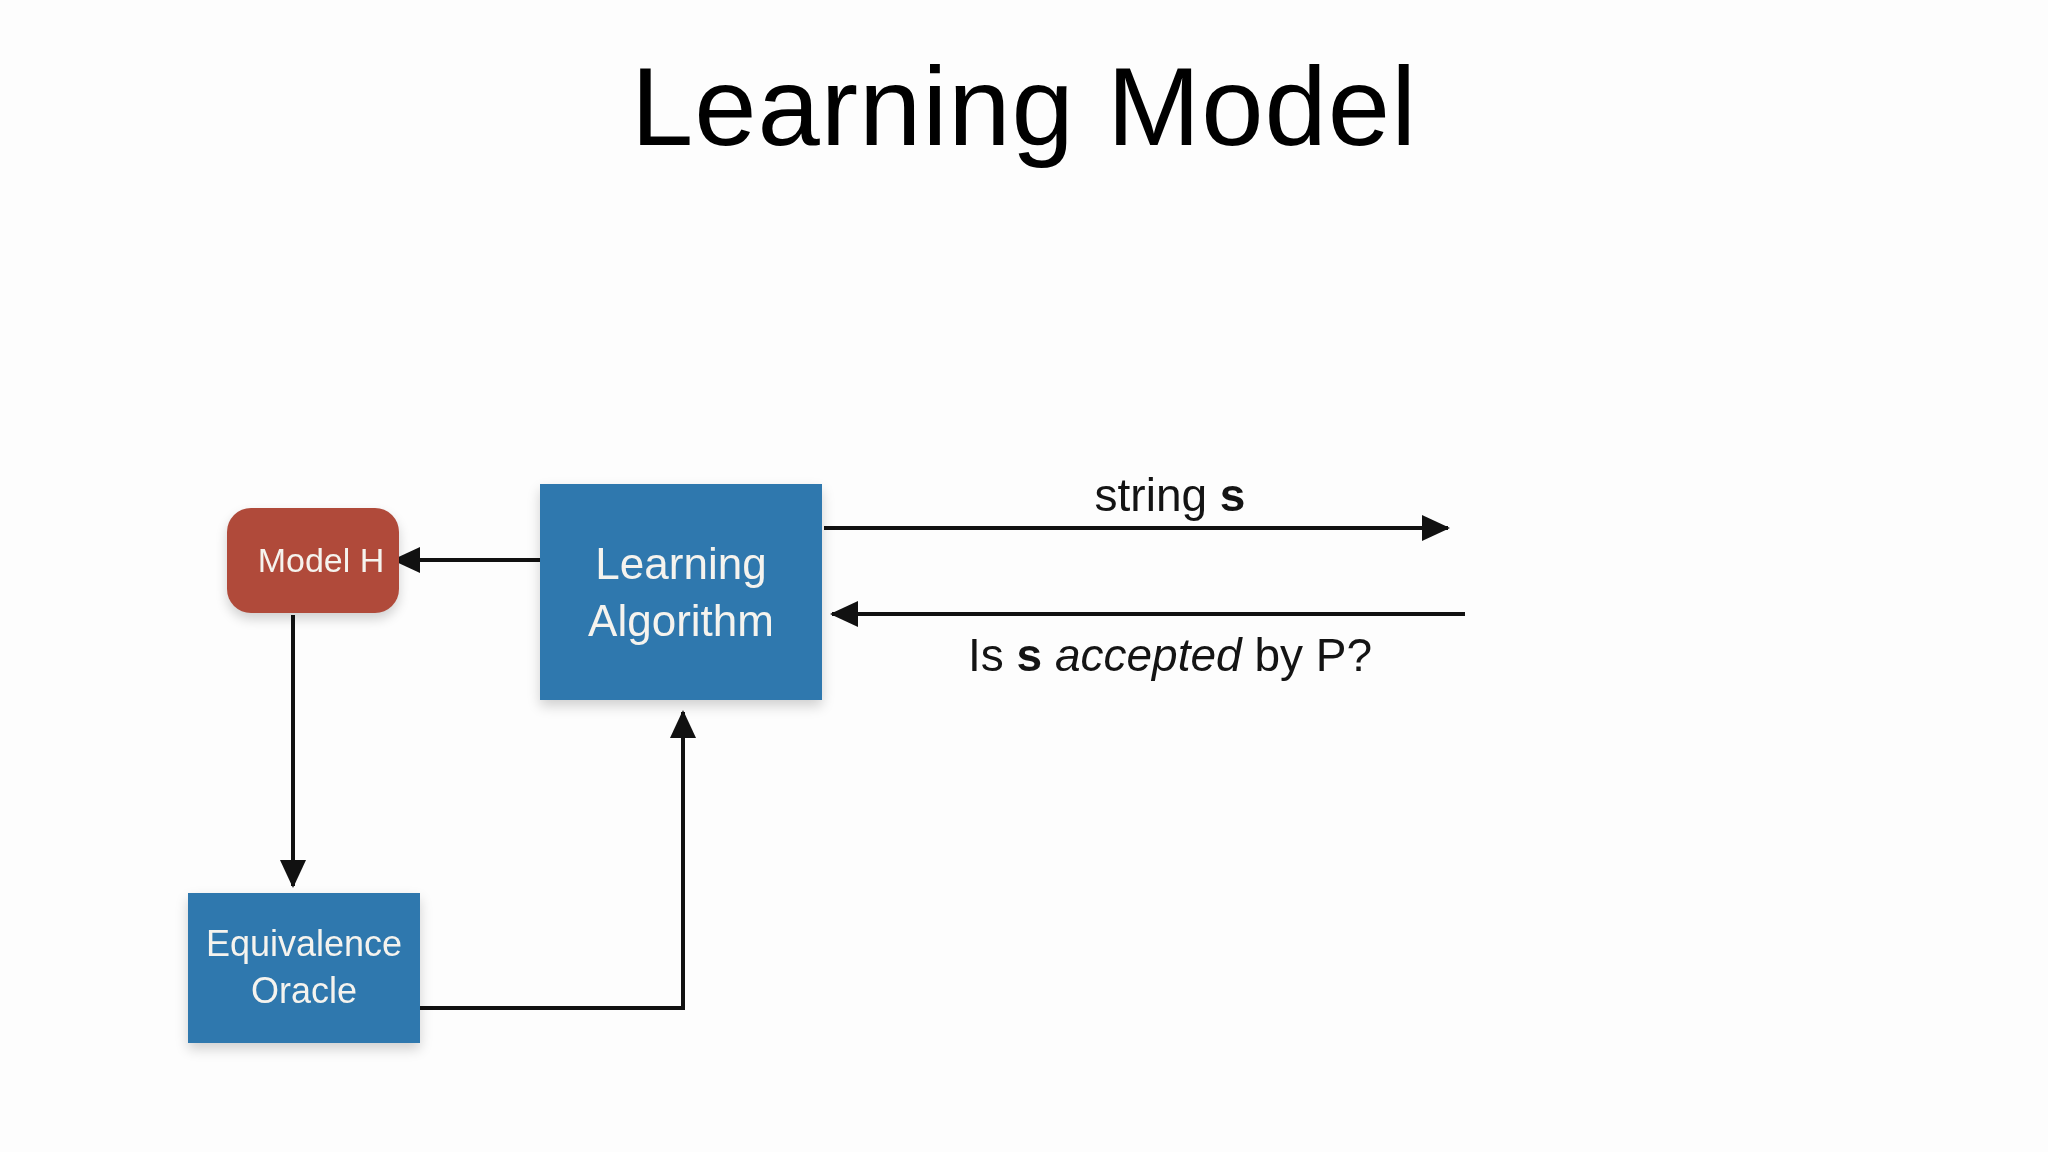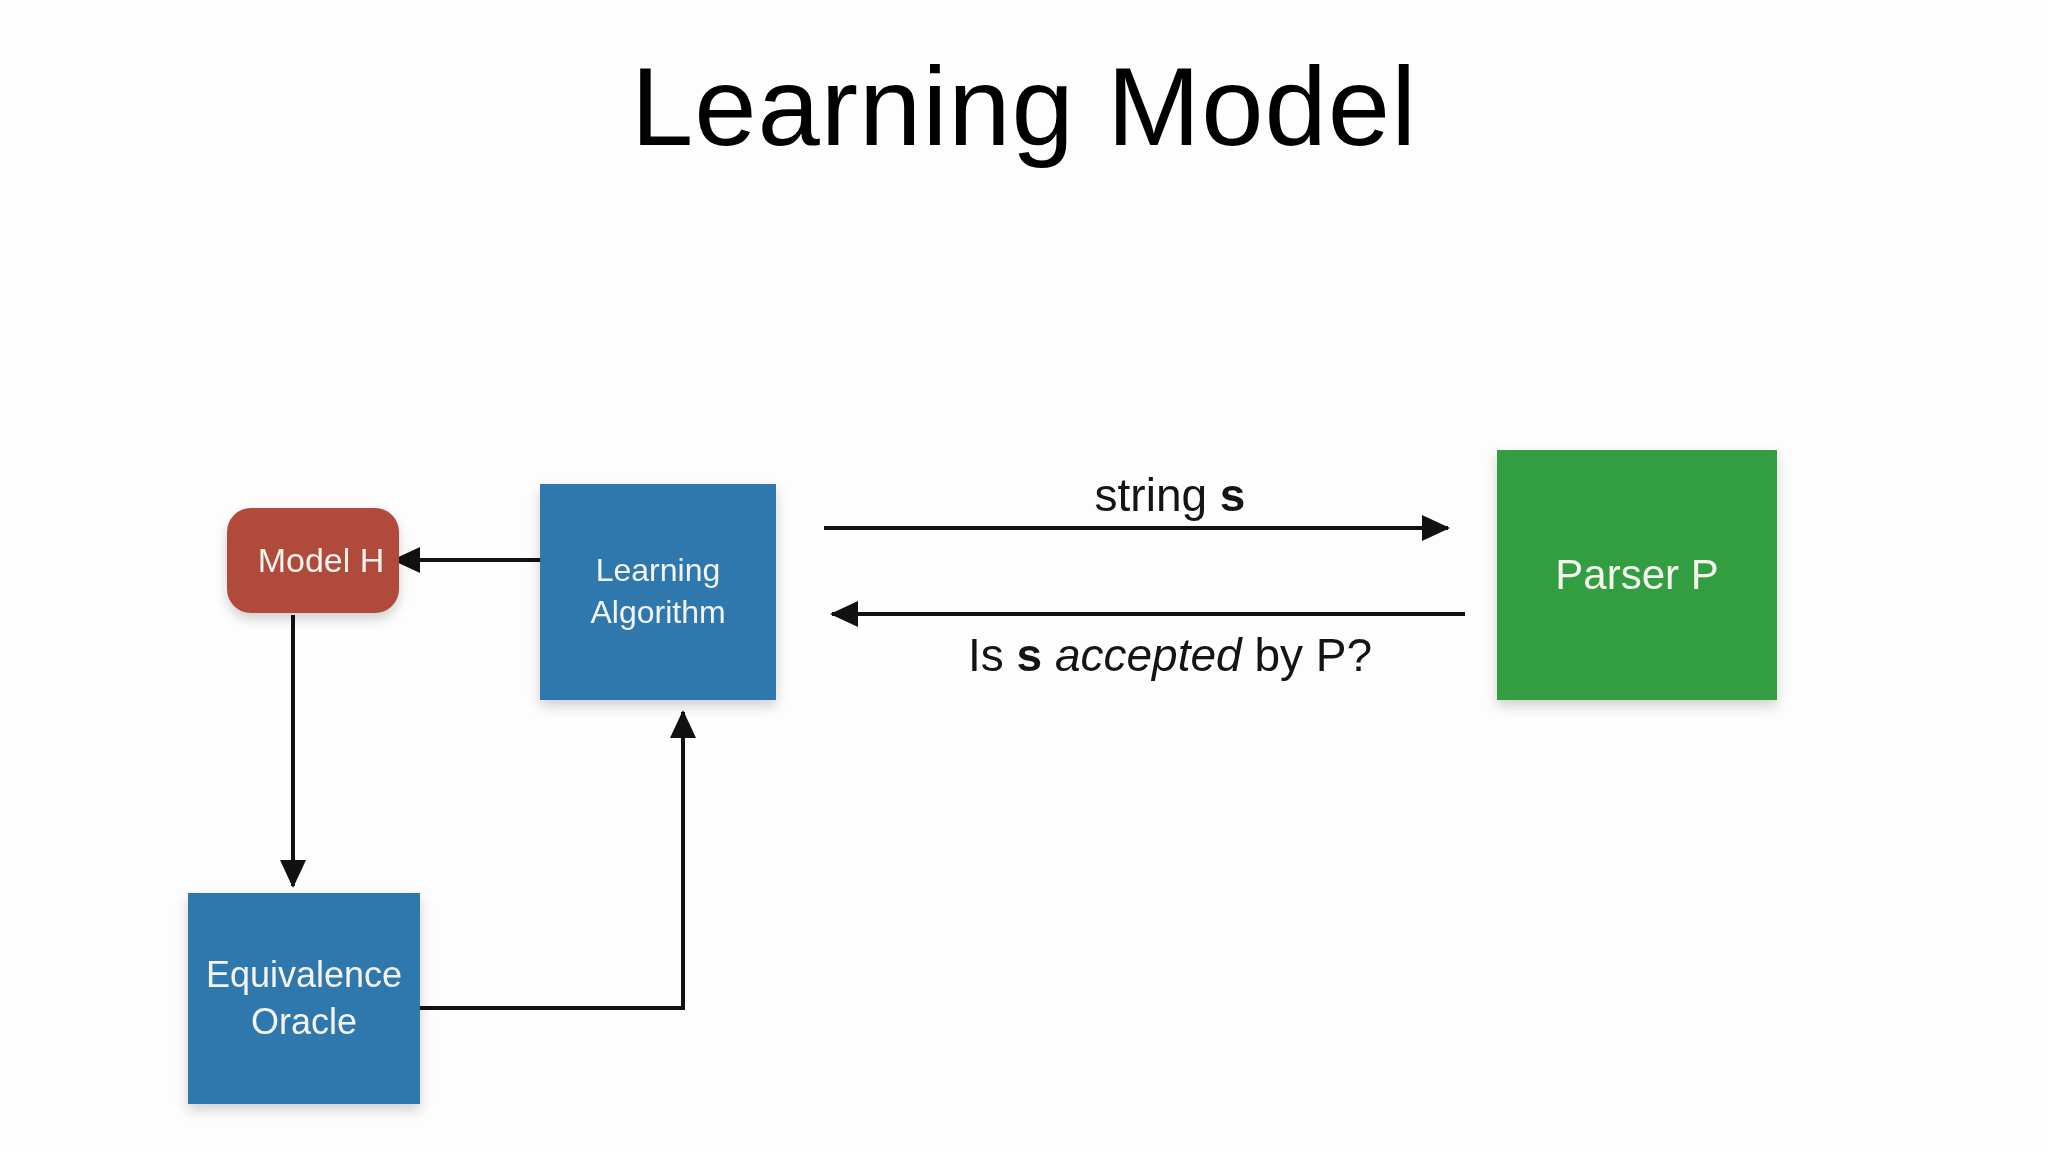--- a/index.html
+++ b/index.html
@@ -51,43 +51,43 @@
     height: 105px;
     background: #b04a3a;
     border-radius: 24px;
     font-size: 34px;
     font-weight: 300;
     padding-left: 16px;
   }
   .node-learning-algorithm {
     left: 540px;
     top: 484px;
-    width: 236px;
+    width: 282px;
     height: 216px;
     background: #2f78ae;
-    font-size: 32px;
+    font-size: 44px;
     font-weight: 300;
     line-height: 1.3;
     padding: 0 24px;
     box-sizing: border-box;
   }
   .node-parser {
     left: 1497px;
     top: 450px;
     width: 280px;
     height: 250px;
     background: #329e41;
     font-size: 42px;
     font-weight: 300;
   }
   .node-equivalence-oracle {
     left: 188px;
     top: 893px;
     width: 232px;
-    height: 211px;
+    height: 150px;
     background: #2f78ae;
     font-size: 36px;
     font-weight: 300;
     line-height: 1.3;
   }
   .edge-label {
     position: absolute;
     text-align: center;
     font-size: 46px;
     color: #141414;
@@ -135,23 +135,20 @@
   </svg>
 
   <div class="node node-model-h">
     <span>Model H</span>
   </div>
 
   <div class="node node-learning-algorithm">
     <span>Learning Algorithm</span>
   </div>
 
-  <div class="node node-parser">
-    <span>Parser P</span>
-  </div>
 
   <div class="node node-equivalence-oracle">
     <span>Equivalence Oracle</span>
   </div>
 
   <div class="edge-label label-accepted"><span>Is </span><span class="b">s</span><span> </span><span class="i">accepted</span><span> by P?</span></div>
 
   <div class="edge-label label-string-s"><span>string </span><span class="b">s</span></div>
 
 

